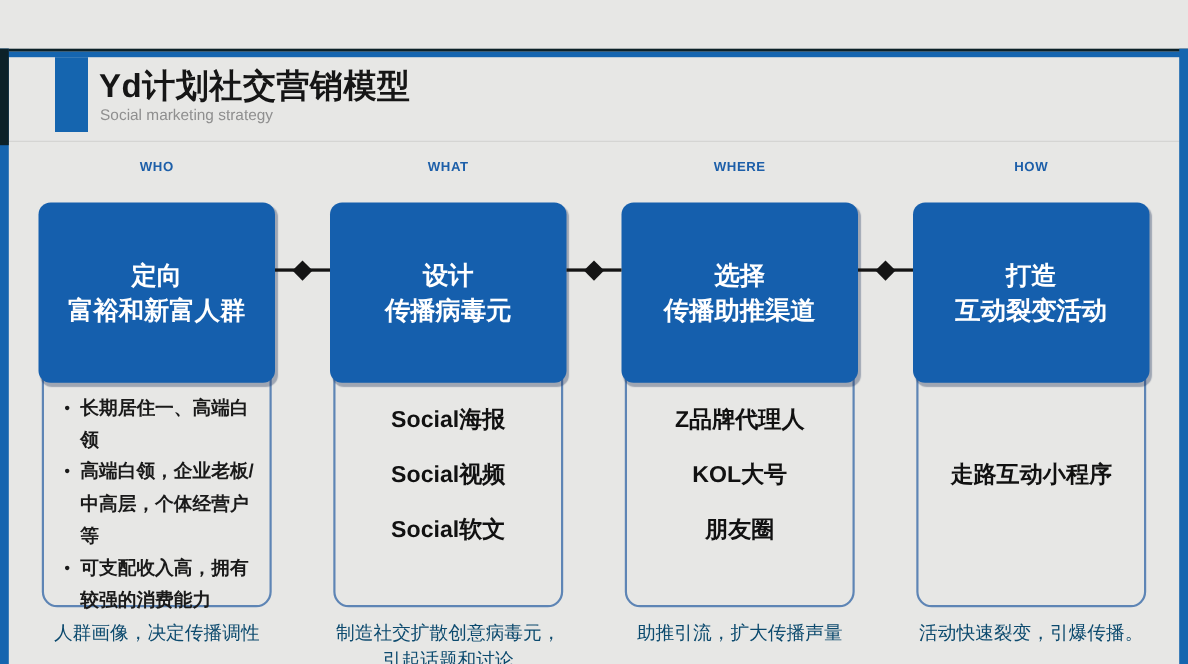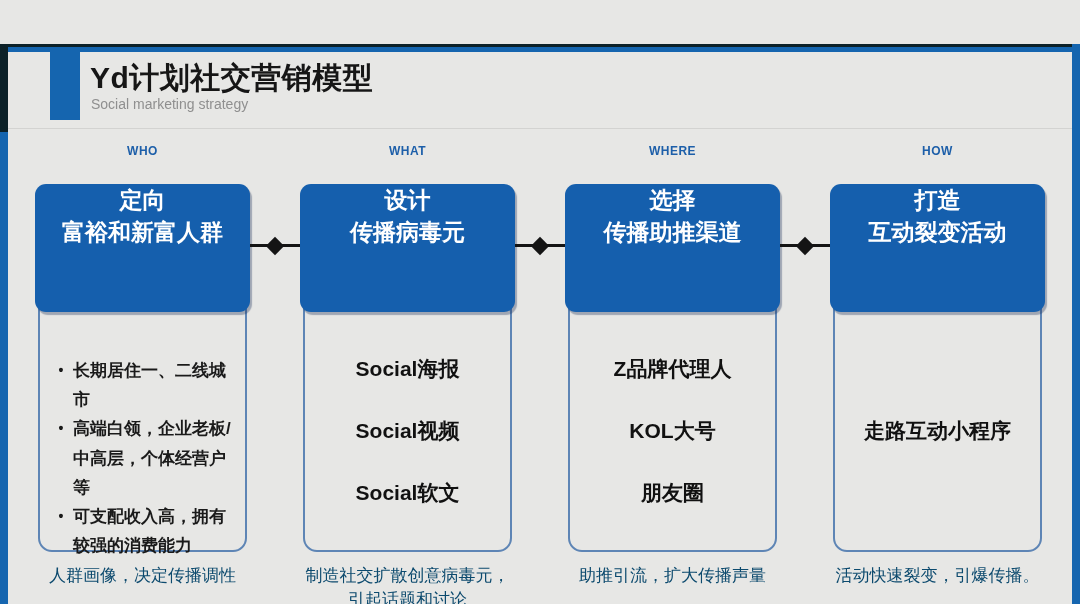--- a/index.html
+++ b/index.html
@@ -19,32 +19,32 @@
   .title-accent{position:absolute;left:50px;top:8px;width:30px;height:68px;background:#1565af;}
   .page-title{position:absolute;left:90px;top:14px;font-size:30px;font-weight:bold;color:#161616;letter-spacing:0.5px;white-space:nowrap;}
   .page-subtitle{position:absolute;left:91px;top:52px;font-size:14px;color:#8f8f8f;white-space:nowrap;}
   .header-divider{position:absolute;left:8px;right:8px;top:84px;height:1px;background:#d3d3d1;}
 
   
   .column{position:absolute;top:96px;width:215px;height:490px;}
   .col-who{left:35px;}  .col-what{left:300px;}  .col-where{left:565px;}  .col-how{left:830px;}
   .col-label{position:absolute;top:4px;left:0;right:0;text-align:center;font-weight:bold;font-size:12px;color:#1d5fa9;letter-spacing:0.5px;}
   .stage-box{
-    position:absolute;top:44px;left:0;right:0;height:128px;background:#155fad;border-radius:11px;
-    display:flex;flex-direction:column;justify-content:flex-start;align-items:center;
+    position:absolute;top:44px;left:0;right:0;height:164px;background:#155fad;border-radius:11px;
+    display:flex;flex-direction:column;justify-content:center;align-items:center;
     color:#ffffff;font-weight:bold;font-size:23px;line-height:1.4;text-align:center;
     box-shadow:2px 3px 1px rgba(25,45,85,0.35);z-index:2;white-space:nowrap;
   }
   .detail-panel{position:absolute;top:70px;left:3px;right:3px;height:338px;border:2px solid #5e85b5;border-radius:14px;z-index:1;background:#e7e7e5;}
   .content{position:absolute;top:172px;left:4px;right:4px;height:238px;z-index:2;}
   .content.bullets{padding:44px 8px 0 10px;box-sizing:border-box;display:block;}
   .bullet-row{display:flex;align-items:flex-start;font-weight:bold;font-size:17px;line-height:1.72;color:#1a1a1a;text-align:left;}
   .bullet{flex:none;width:24px;font-size:14px;padding-top:2px;text-align:center;}
   .bullet-text{flex:1;}
-  .content.centered{display:flex;flex-direction:column;justify-content:center;align-items:center;gap:34px;font-size:21px;font-weight:bold;color:#111;white-space:nowrap;}
+  .content.centered{display:flex;flex-direction:column;justify-content:center;align-items:center;gap:22px;font-size:21px;font-weight:bold;color:#111;white-space:nowrap;}
   .caption{position:absolute;top:424px;left:-16px;right:-16px;text-align:center;font-size:17px;color:#0c4a6e;line-height:1.4;}
 
   
   .connector{position:absolute;top:200px;height:3px;background:#141414;z-index:3;}
   .conn-1{left:250px;width:50px;}
   .conn-2{left:515px;width:50px;}
   .conn-3{left:780px;width:50px;}
   .diamond{position:absolute;left:50%;top:50%;width:13px;height:13px;background:#141414;transform:translate(-50%,-50%) rotate(45deg);}
 </style>
 </head>
@@ -79,21 +79,21 @@
   <div class="column col-who">
     <div class="col-label">WHO</div>
     <div class="stage-box">
       <div>定向</div>
       <div>富裕和新富人群</div>
     </div>
     <div class="detail-panel"></div>
     <div class="content bullets">
       <div class="bullet-row">
         <span class="bullet">•</span>
-        <span class="bullet-text">长期居住一、二线城市</span>
+        <span class="bullet-text">长期居住一、高端白领</span>
       </div>
       <div class="bullet-row">
         <span class="bullet">•</span>
         <span class="bullet-text">高端白领，企业老板/中高层，个体经营户等</span>
       </div>
       <div class="bullet-row">
         <span class="bullet">•</span>
         <span class="bullet-text">可支配收入高，拥有较强的消费能力</span>
       </div>
     </div>

